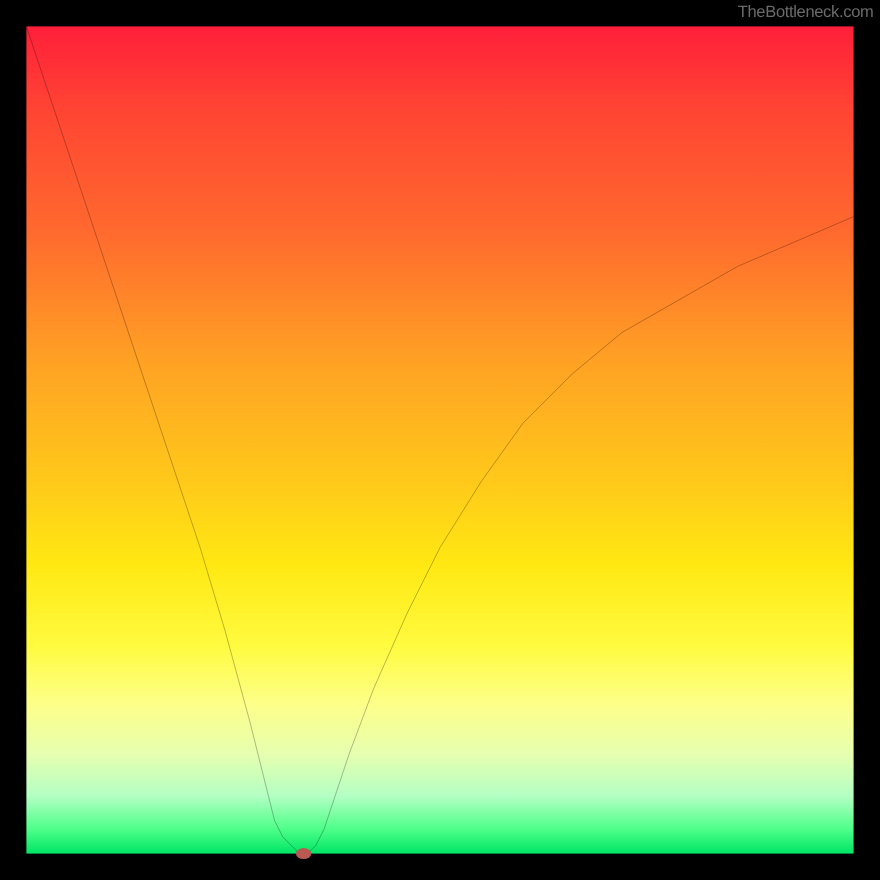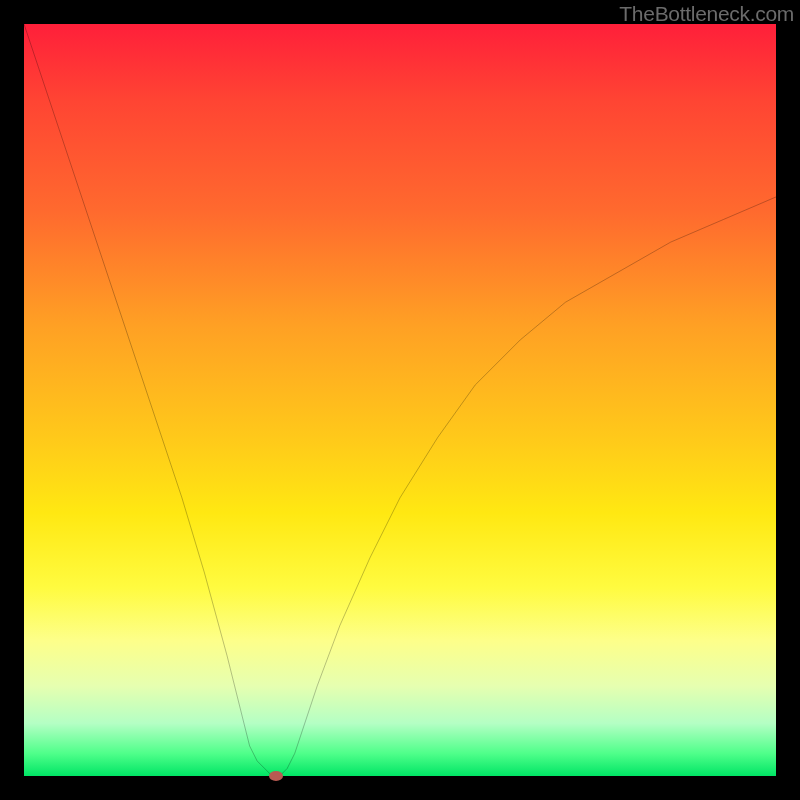--- a/index.html
+++ b/index.html
@@ -45,21 +45,21 @@
     height: 10px;
     border-radius: 50%;
     background: #b85a52;
     transform: translate(-50%, -50%);
     pointer-events: none;
   }
   .watermark {
     position: absolute;
     top: 2px;
     right: 6px;
-    font-size: 21px;
+    font-size: 15px;
     font-weight: 500;
     color: #6b6b6b;
     letter-spacing: -0.3px;
   }
 </style>
 </head>
 <body>
 
 <div class="plot-area">
   <svg class="curve" viewBox="0 0 100 100" preserveAspectRatio="none">

